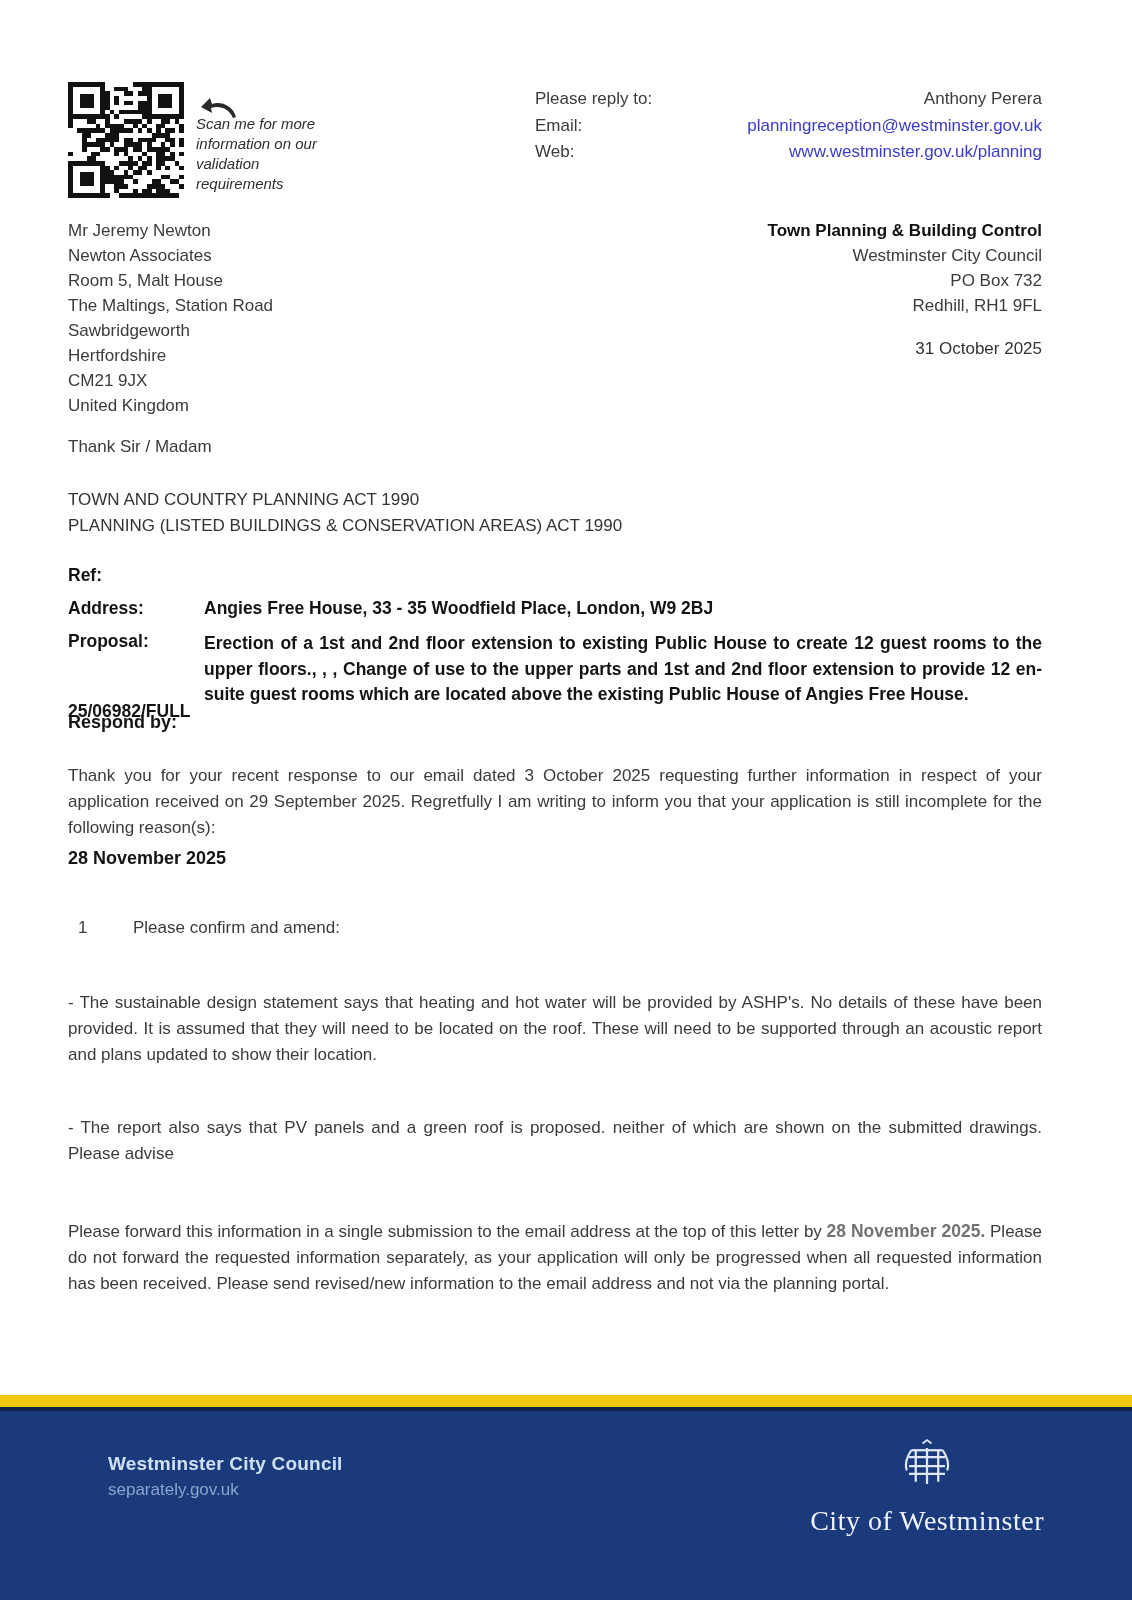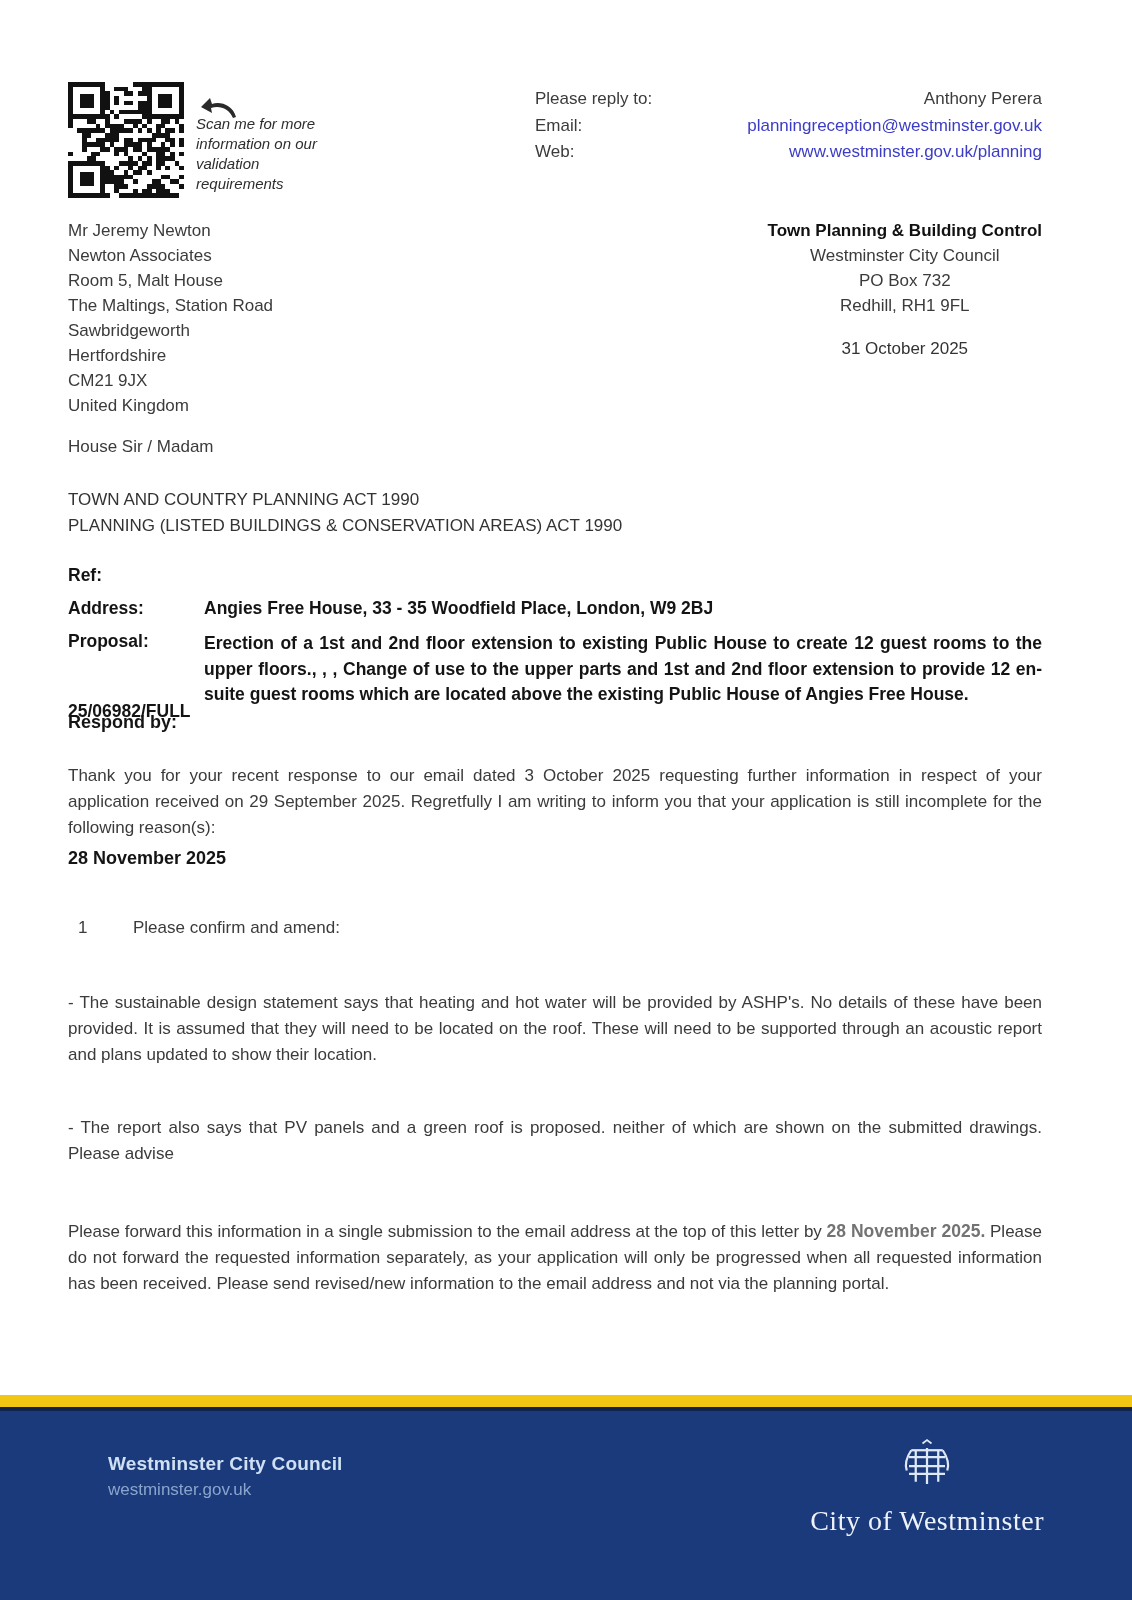--- a/index.html
+++ b/index.html
@@ -17,21 +17,21 @@
   .qr-caption { left:196px; top:114px; width:150px; font-style:italic; font-size:15px; line-height:20px; color:#2e2e2e; }
 
   .contact { left:535px; top:86px; width:507px; font-size:17px; }
   .contact-row { display:flex; justify-content:space-between; line-height:26.5px; }
   .contact-label { color:#3b3b3b; }
   .contact-value { color:#3b3b3b; }
   a.link { color:#3c3cc6; cursor:pointer; }
 
   
   .recipient { left:68px; top:218px; font-size:17px; line-height:25px; color:#3b3b3b; }
-  .sender { right:90px; top:218px; text-align:center; font-size:17px; line-height:25px; }
+  .sender { right:90px; top:218px; text-align:right; font-size:17px; line-height:25px; }
   .sender .dept { font-weight:bold; color:#111; }
   .sender .date { margin-top:18px; color:#333; }
 
   .salutation { left:68px; top:437px; font-size:17px; }
 
   .acts { left:68px; top:487px; font-size:17px; line-height:25.5px; color:#333; }
 
   
   .refrow { left:68px; width:974px; display:flex; font-size:17.5px; font-weight:bold; color:#141414; }
   .refrow .lbl { width:136px; flex:0 0 136px; }
@@ -348,21 +348,21 @@
   </div>
 
   <div class="abs sender">
     <div class="dept">Town Planning &amp; Building Control</div>
     <div>Westminster City Council</div>
     <div>PO Box 732</div>
     <div>Redhill, RH1 9FL</div>
     <div class="date">31 October 2025</div>
   </div>
 
-  <div class="abs salutation">House Sir / Madam</div>
+  <div class="abs salutation">Thank Sir / Madam</div>
 
   <div class="abs acts">
     <div>TOWN AND COUNTRY PLANNING ACT 1990</div>
     <div>PLANNING (LISTED BUILDINGS &amp; CONSERVATION AREAS) ACT 1990</div>
   </div>
 
   <div class="abs refrow row-ref">
     <span class="lbl">Ref:</span>
     <span class="val">25/06982/FULL</span>
   </div>
@@ -389,21 +389,21 @@
   <div class="abs para p-point1">- The sustainable design statement says that heating and hot water will be provided by ASHP's. No details of these have been provided. It is assumed that they will need to be located on the roof. These will need to be supported through an acoustic report and plans updated to show their location.</div>
   <div class="abs para p-point2">- The report also says that PV panels and a green roof is proposed. neither of which are shown on the submitted drawings. Please advise</div>
 
   <div class="abs para p-closing"><span>Please forward this information in a single submission to the email address at the top of this letter by </span><b>28 November 2025.</b><span> Please do not forward the requested information separately, as your application will only be progressed when all requested information has been received. Please send revised/new information to the email address and not via the planning portal.</span></div>
 
   <div class="abs stripe-yellow"></div>
   <div class="abs stripe-dark"></div>
   <div class="abs footer-band">
     <div class="footer-left">
       <div class="footer-council">Westminster City Council</div>
-      <div class="footer-site">westminster.gov.uk</div>
+      <div class="footer-site">separately.gov.uk</div>
     </div>
     <div class="footer-right">
       <svg class="crest" width="54" height="54" viewBox="0 0 48 48" fill="none" stroke="#dfe8f5" stroke-width="2">
         <path d="M10 10 H38"></path>
         <path d="M14 10 V34 L14 38"></path>
         <path d="M24 8 V36 L24 40"></path>
         <path d="M34 10 V34 L34 38"></path>
         <path d="M8 16 H40"></path>
         <path d="M8 24 H40"></path>
         <path d="M8 31 H40"></path>

